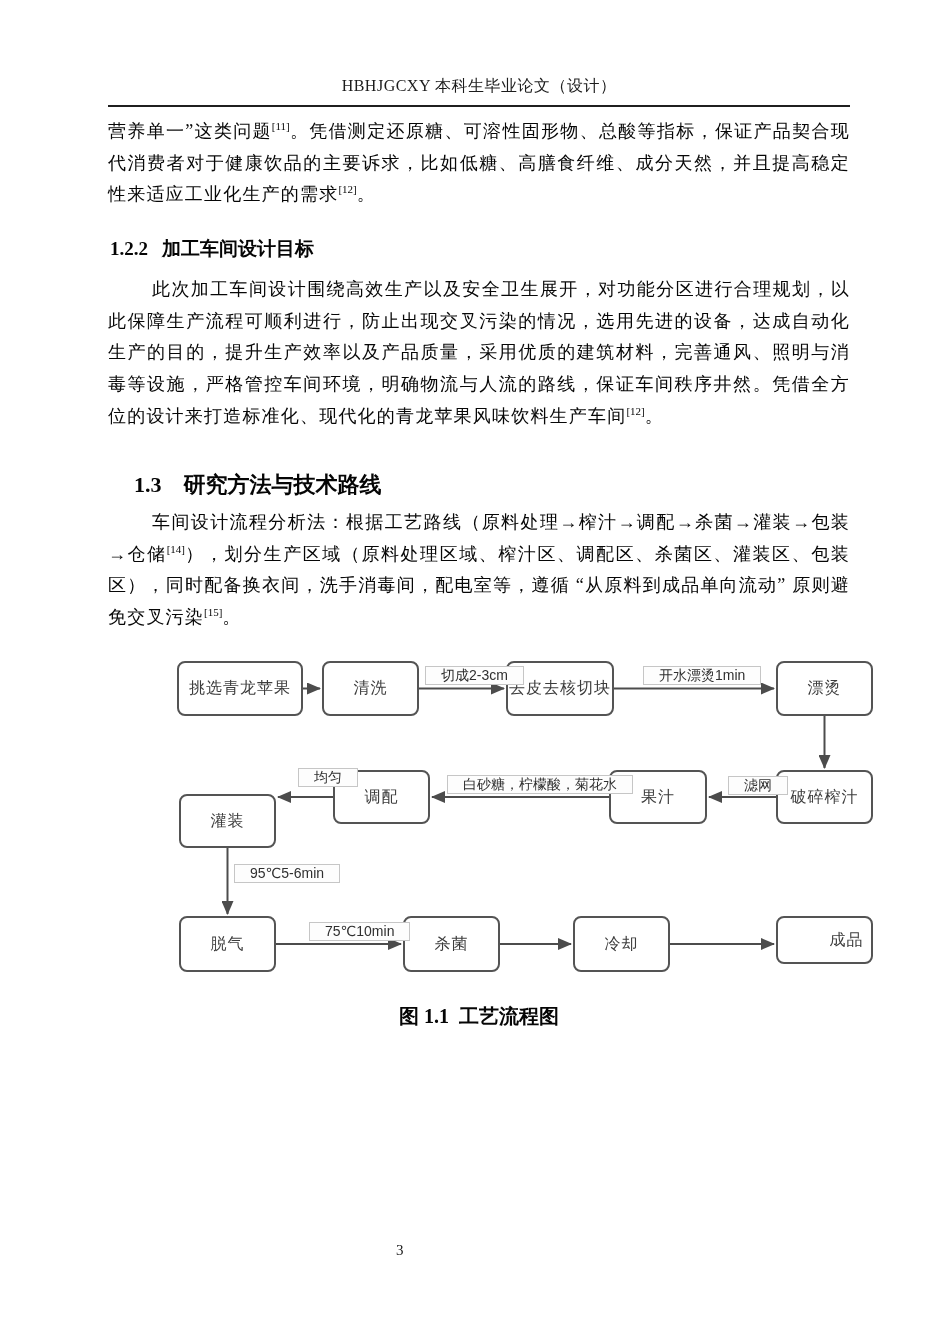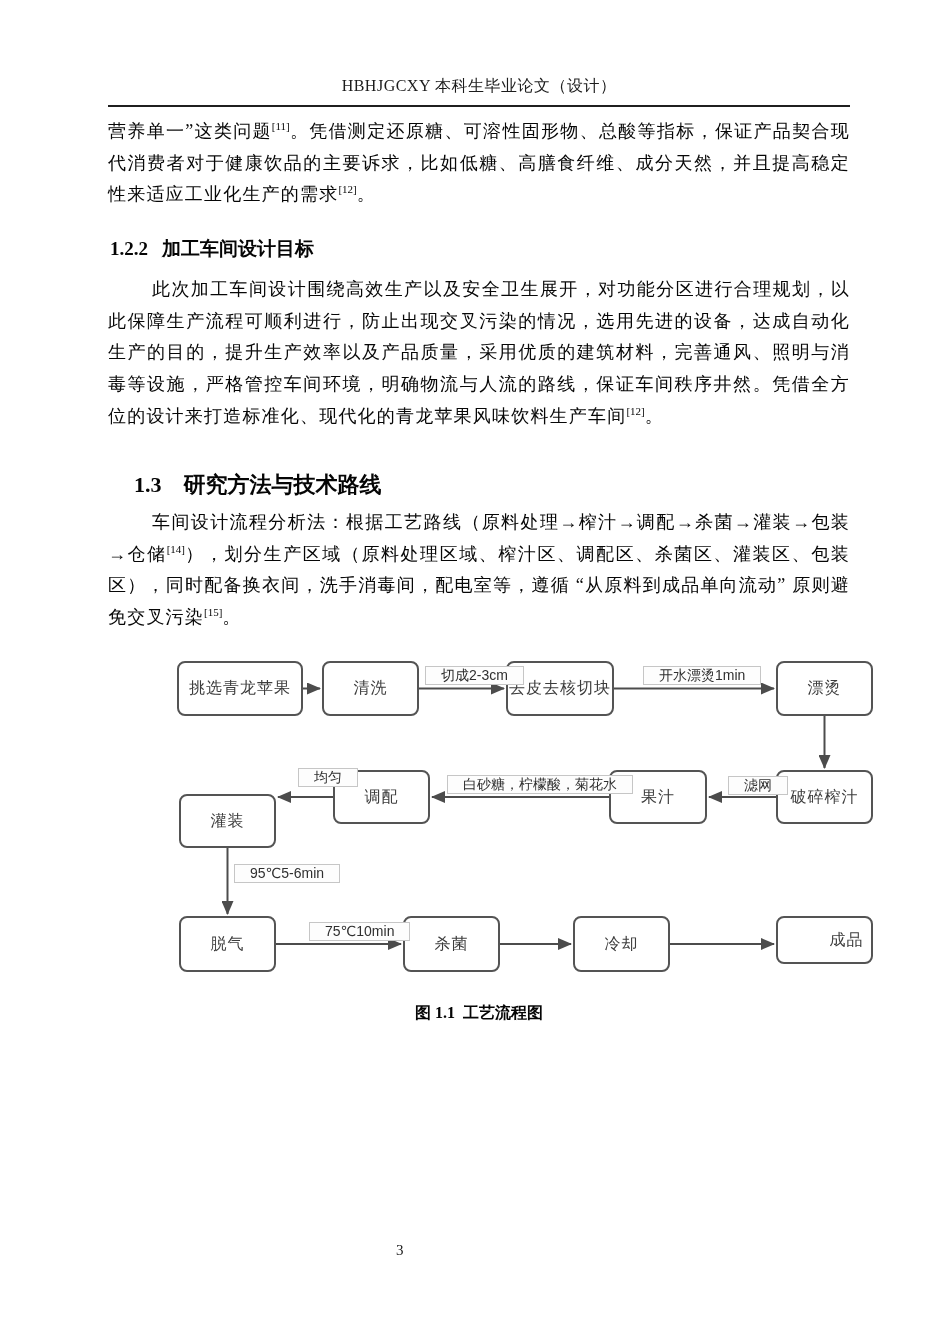--- a/index.html
+++ b/index.html
@@ -51,21 +51,21 @@
   }
   .elabel{
     position:absolute;white-space:nowrap;
     font-size:14px;color:#2f2f2f;
     background:#fdfdfd;border:1px solid #c6c6c6;
     padding:0 15px;line-height:17px;
   }
   
   .caption{
     position:absolute;left:108px;top:1003px;width:742px;
-    text-align:center;font-weight:bold;font-size:16px;color:#050505;
+    text-align:center;font-weight:bold;font-size:20px;color:#050505;
     white-space:pre;
   }
   .pagenum{
     position:absolute;left:396px;top:1242px;
     font-size:15px;color:#1a1a1a;
   }
 </style>
 </head>
 <body>
 

